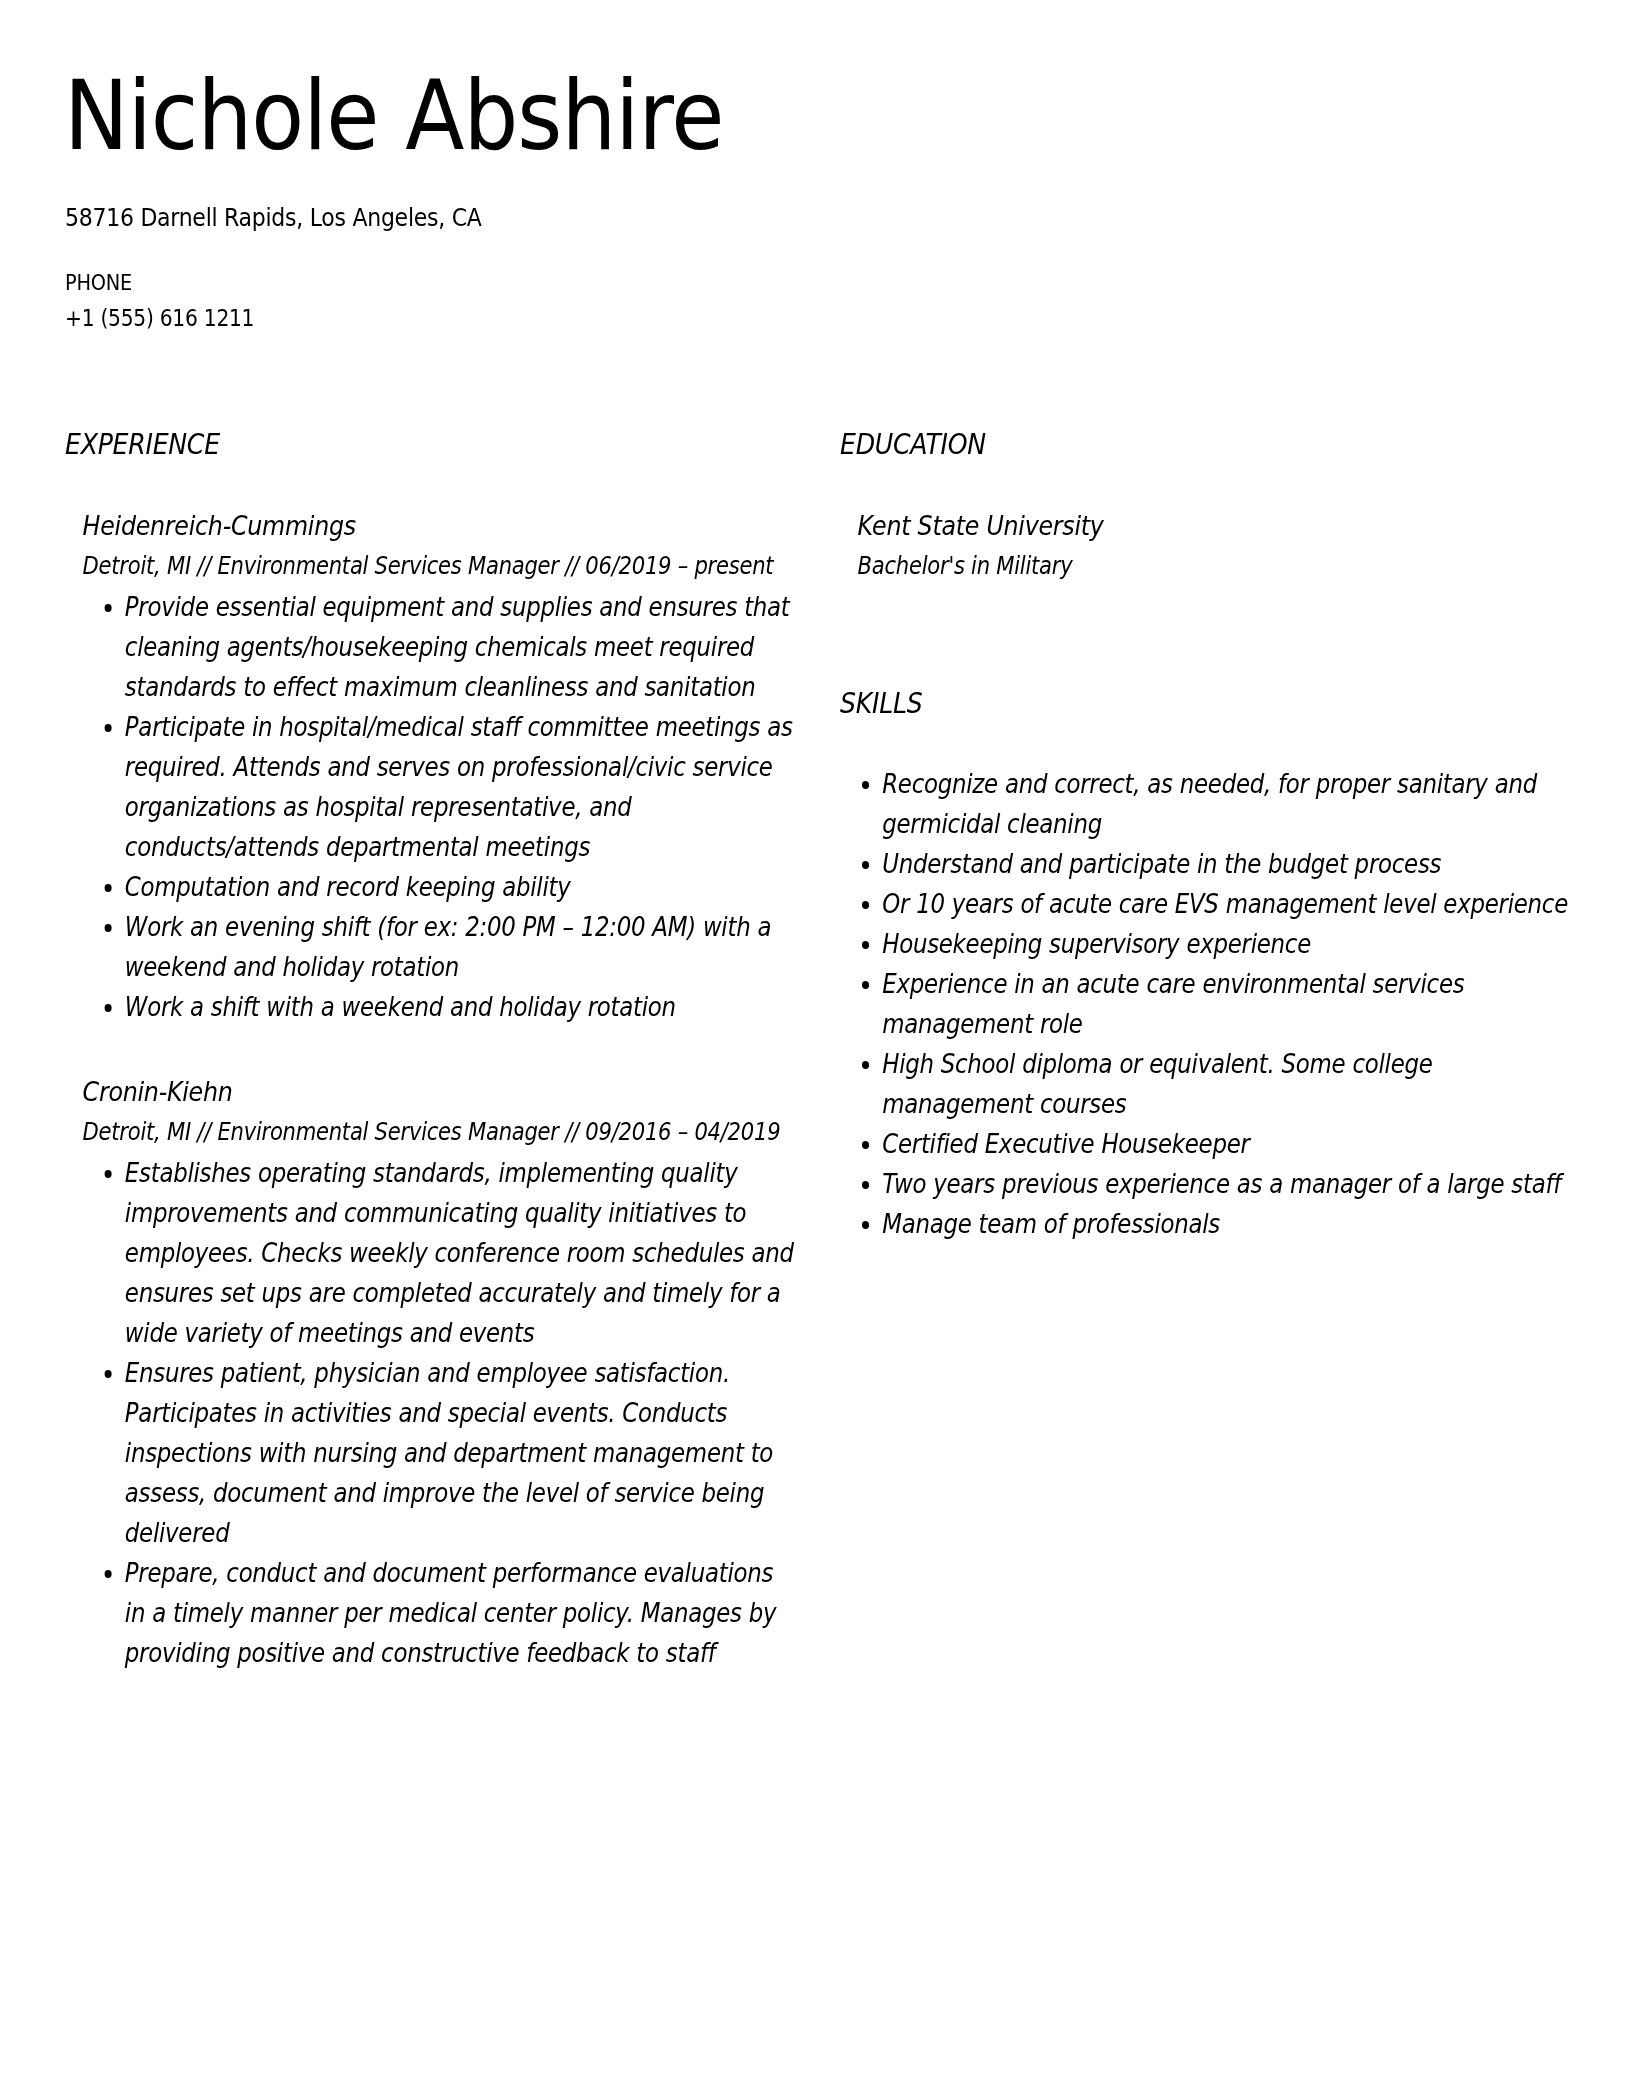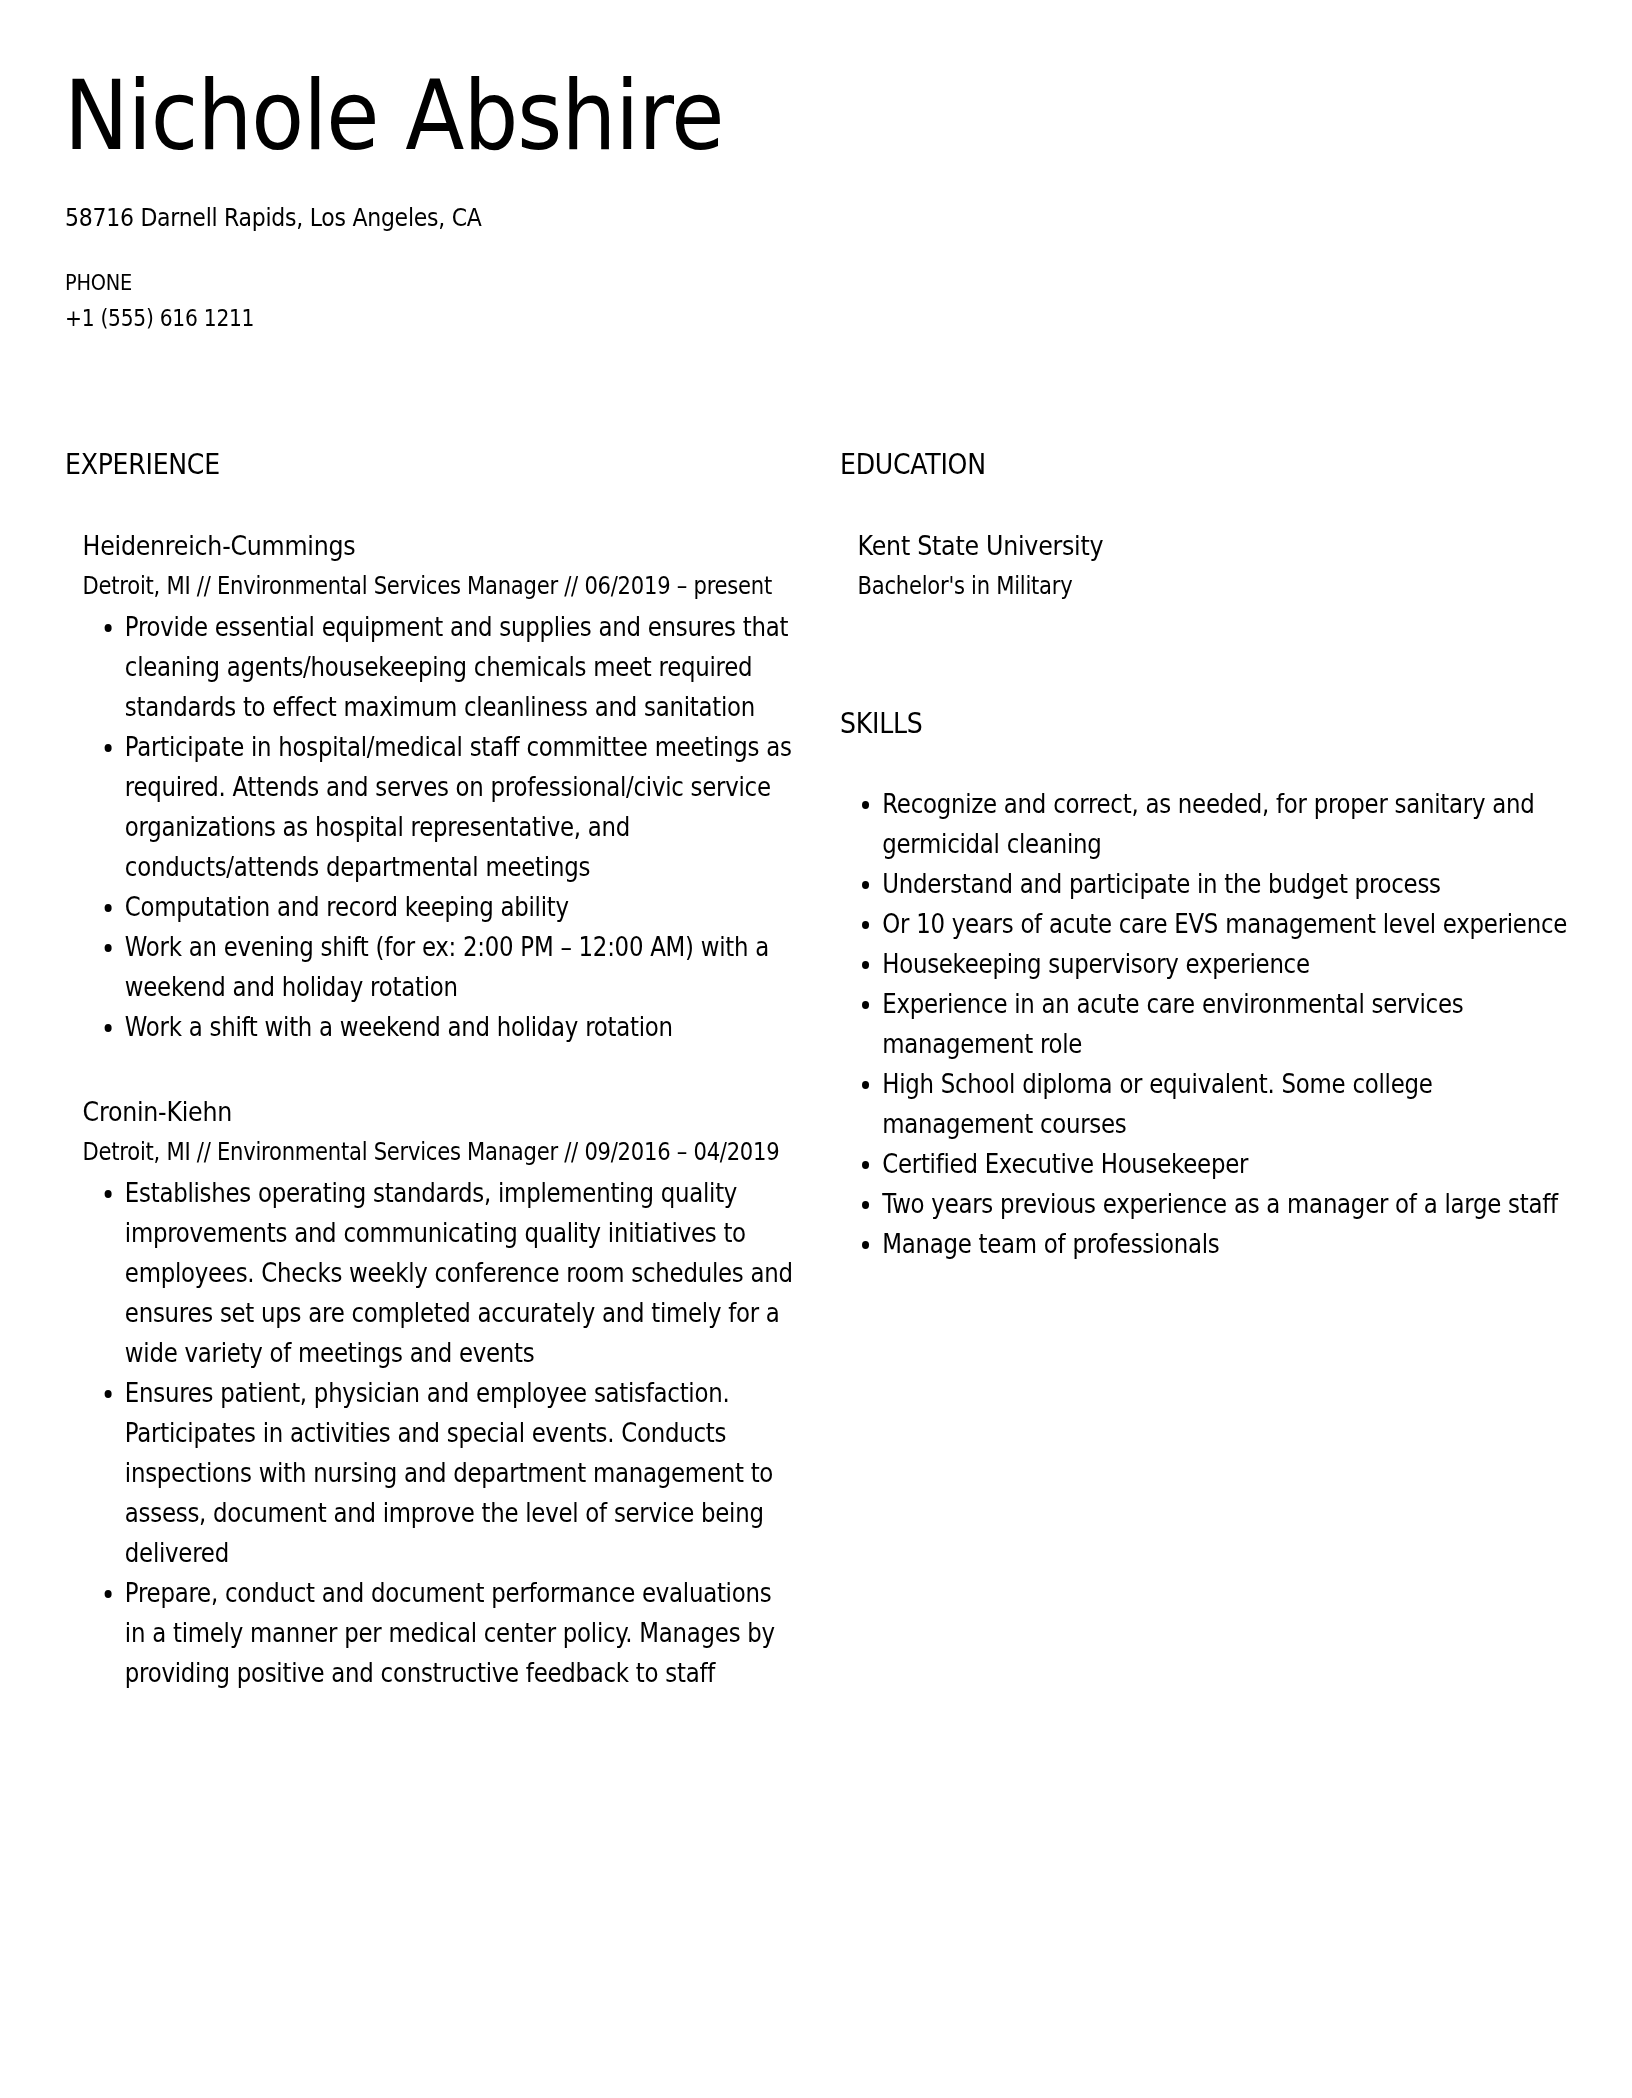--- a/index.html
+++ b/index.html
@@ -18,21 +18,21 @@
     transform: scaleX(0.88); transform-origin: left; white-space: nowrap;
   }
   #phone-label {
     position: absolute; left: 65px; top: 270px; font-size: 22px;
     transform: scaleX(0.88); transform-origin: left;
   }
   #phone-value {
     position: absolute; left: 65px; top: 305px; font-size: 23px;
     transform: scaleX(0.88); transform-origin: left;
   }
-  .col { position: absolute; top: 445px; }
+  .col { position: absolute; top: 425px; font-style: italic; }
   #col-left { left: 65px; width: 730px; }
   #col-right { left: 840px; width: 740px; }
   .section-title {
     font-size: 28px; font-weight: normal; margin: 0; height: 40px; line-height: 40px;
     transform: scaleX(0.9); transform-origin: left; white-space: nowrap;
   }
   .scale { transform: scaleX(0.88); transform-origin: left top; width: 113.6%; }
   .entry { margin-left: 20px; }
   .entry-title { font-size: 27px; font-weight: 500; line-height: 40px; margin: 0; }
   .entry-meta { font-size: 24px; line-height: 41px; margin: 0; }

